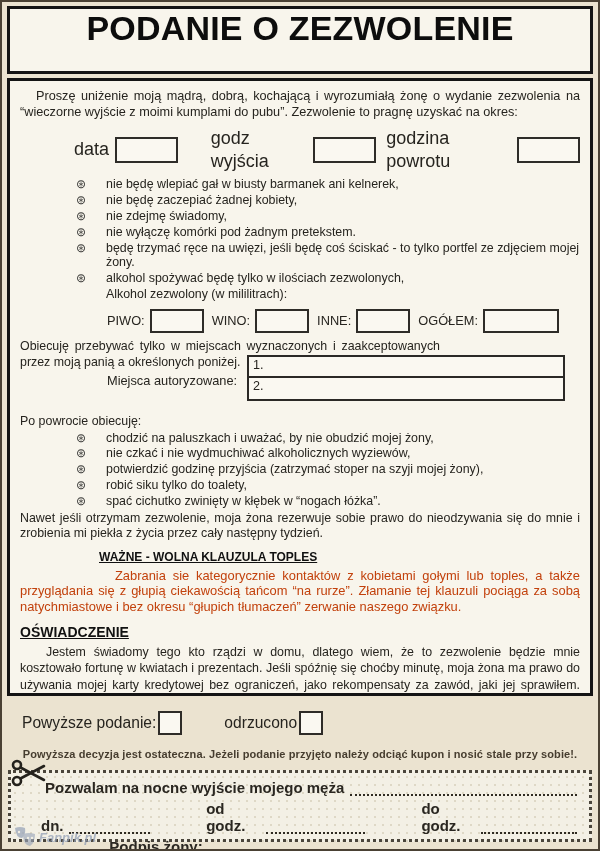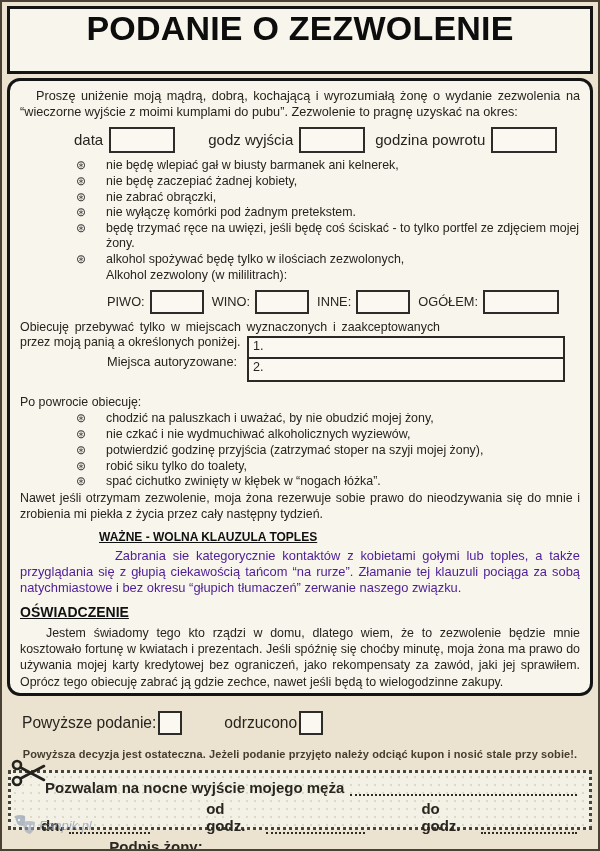--- a/index.html
+++ b/index.html
@@ -5,24 +5,24 @@
   * { margin:0; padding:0; box-sizing:border-box; }
   body { background:#d8d0bc; font-family:"Liberation Sans", sans-serif; }
   .page {
     width:600px; height:851px; margin:0 auto; position:relative;
     background:#ebe3d0; border:2px solid #4a4134; padding:4px 5px 6px;
     color:#26241f; overflow:hidden;
   }
   .box { border:3px solid #141414; background:#f8f5ec; }
   .title-box { height:68px; text-align:center; padding-top:1px; margin-bottom:4px; }
   .title-box div { font-size:34px; font-weight:bold; line-height:1.1; letter-spacing:.2px; color:#0d0d0d; }
-  .body-box { height:618px; padding:7px 10px 6px; font-size:12.4px; line-height:1.26; overflow:hidden;border-radius:13px; }
+  .body-box { height:618px; padding:7px 10px 6px; font-size:12.4px; line-height:1.26; overflow:hidden; }
   .justified { text-align:justify; }
   .intro { text-indent:16px; font-size:12.7px; }
-  .period-row { display:flex; align-items:center; margin:7px 0 5px; font-size:15px; }
+  .period-row { display:flex; align-items:center; margin:7px 0 5px; font-size:18px; }
   .inbox { display:inline-block; border:2px solid #2e2c28; background:#faf8f1; height:26px; }
   .w66 { width:66px; } .w54 { width:54px; height:24px; } .w76 { width:76px; height:24px; }
   .lead { margin-top:3px; }
   ul.plist { list-style:none; margin:1px 0 0; }
   ul.plist li { position:relative; padding-left:86px; line-height:14.8px; margin-bottom:1px; }
   .bullet { position:absolute; left:56px; top:0; font-size:12px; color:#3a3a38; }
   .alc-note { margin-left:86px; line-height:15px; }
   .alcohol-row { display:flex; align-items:center; margin:7px 0 6px 87px; font-size:12.8px; }
   .alcohol-row .lbl { margin-right:5px; }
   .alcohol-row .gap { margin-left:8px; }
@@ -35,35 +35,35 @@
   .topless-heading { font-size:12px; font-weight:bold; text-decoration:underline; margin:8px 0 3px 79px; color:#111; }
   .red-para { text-indent:95px; line-height:15.6px; font-size:12.9px; margin-top:1px; }
   .statement-heading { font-size:14px; font-weight:bold; text-decoration:underline; margin:9px 0 3px; color:#111; }
   .statement-para { text-indent:26px; line-height:16.2px; }
   .dotline { display:inline-block; border-bottom:2px dotted #3a362c; height:13px; }
   .decision-row { display:flex; align-items:center; margin:15px 0 12px 15px; font-size:15.6px; }
   .decision-row .opt { margin-left:36px; }
   .checkbox { display:inline-block; width:24px; height:24px; border:2px solid #2e2c28; background:#faf8f1; margin-left:2px; vertical-align:middle; }
   .final-note { text-align:center; font-size:11px; font-weight:bold; color:#463d2f; margin-top:13px; letter-spacing:.1px; }
   .coupon {
-    position:relative; margin:10px 1px 10px; height:60px;
+    position:relative; margin:10px 1px 10px; height:72px;
     border:3px dotted #4a453b; padding:6px 12px 0 12px;
     background:#f3f0e5;
     background-image:radial-gradient(#ded8c6 1px, rgba(0,0,0,0) 1.4px);
     background-size:8px 8px;
   }
   .coupon .c-line { display:flex; align-items:flex-end; font-size:15px; font-weight:bold; color:#2a2721; }
   .coupon .dotline { border-bottom-color:#2f2b22; height:14px; }
   .c1 { padding-left:22px; }
   .c1 .dotline { flex:1; margin-left:6px; }
   .c2 { margin-top:4px; padding-left:18px; }
   .c3 { margin-top:4px; justify-content:center; }
   .scissors { position:absolute; top:-16px; left:0; }
   .watermark { position:absolute; bottom:-9px; left:2px; display:flex; align-items:center; opacity:.75; }
-  .watermark span { font-size:13px; font-weight:normal; font-style:italic; color:#93a0b6; margin-left:2px; }
+  .watermark span { font-size:13px; font-weight:bold; font-style:italic; color:#93a0b6; margin-left:2px; }
 </style>
 </head>
 <body>
 
 <div class="page">
 
   <div class="box title-box">
     <div>PODANIE O ZEZWOLENIE</div>
   </div>
 
@@ -77,21 +77,21 @@
       <span style="margin-left:33px">godz wyjścia</span>
       <span class="inbox w66" style="margin-left:6px"></span>
       <span style="margin-left:10px">godzina powrotu</span>
       <span class="inbox w66" style="margin-left:6px"></span>
     </div>
 
 
     <ul class="plist">
       <li><span class="bullet">⊛</span><span>nie będę wlepiać gał w biusty barmanek ani kelnerek,</span></li>
       <li><span class="bullet">⊛</span><span>nie będę zaczepiać żadnej kobiety,</span></li>
-      <li><span class="bullet">⊛</span><span>nie zabrać obrączki,</span></li>
+      <li><span class="bullet">⊛</span><span>nie zdejmę świadomy,</span></li>
       <li><span class="bullet">⊛</span><span>nie wyłączę komórki pod żadnym pretekstem.</span></li>
       <li><span class="bullet">⊛</span><span>będę trzymać ręce na uwięzi, jeśli będę coś ściskać - to tylko portfel ze zdjęciem mojej żony.</span></li>
       <li><span class="bullet">⊛</span><span>alkohol spożywać będę tylko w ilościach zezwolonych,</span></li>
     </ul>
 
     <p class="alc-note">Alkohol zezwolony (w mililitrach):</p>
 
     <div class="alcohol-row">
       <span class="lbl">PIWO:</span>
         <span class="inbox w54"></span>
@@ -118,21 +118,21 @@
       <li><span class="bullet">⊛</span><span>chodzić na paluszkach i uważać, by nie obudzić mojej żony,</span></li>
       <li><span class="bullet">⊛</span><span>nie czkać i nie wydmuchiwać alkoholicznych wyziewów,</span></li>
       <li><span class="bullet">⊛</span><span>potwierdzić godzinę przyjścia (zatrzymać stoper na szyji mojej żony),</span></li>
       <li><span class="bullet">⊛</span><span>robić siku tylko do toalety,</span></li>
       <li><span class="bullet">⊛</span><span>spać cichutko zwinięty w kłębek w “nogach łóżka”.</span></li>
     </ul>
 
     <p class="warning-para justified">Nawet jeśli otrzymam zezwolenie, moja żona rezerwuje sobie prawo do nieodzywania się do mnie i zrobienia mi piekła z życia przez cały następny tydzień.</p>
 
     <h3 class="topless-heading">WAŻNE - WOLNA KLAUZULA TOPLES</h3>
-    <p class="red-para justified" style="color:#4c1d95">Zabrania sie kategorycznie kontaktów z kobietami gołymi lub toples, a także przyglądania się z głupią ciekawością tańcom “na rurze”. Złamanie tej klauzuli pociąga za sobą natychmiastowe i bez okresu “głupich tłumaczeń” zerwanie naszego związku.</p>
+    <p class="red-para justified" style="color:#c2410c">Zabrania sie kategorycznie kontaktów z kobietami gołymi lub toples, a także przyglądania się z głupią ciekawością tańcom “na rurze”. Złamanie tej klauzuli pociąga za sobą natychmiastowe i bez okresu “głupich tłumaczeń” zerwanie naszego związku.</p>
 
     <h3 class="statement-heading">OŚWIADCZENIE</h3>
     <p class="statement-para justified">Jestem świadomy tego kto rządzi w domu, dlatego wiem, że to zezwolenie będzie mnie kosztowało fortunę w kwiatach i prezentach. Jeśli spóźnię się choćby minutę, moja żona ma prawo do używania mojej karty kredytowej bez ograniczeń, jako rekompensaty za zawód, jaki jej sprawiłem. Oprócz tego obiecuję zabrać ją gdzie zechce, nawet jeśli będą to wielogodzinne zakupy.</p>
 
   </div>
 
   <div class="decision-row">
     <span>Powyższe podanie:</span>
     <span class="checkbox"></span>
     <span class="opt" style="margin-left:42px">odrzucono</span>

